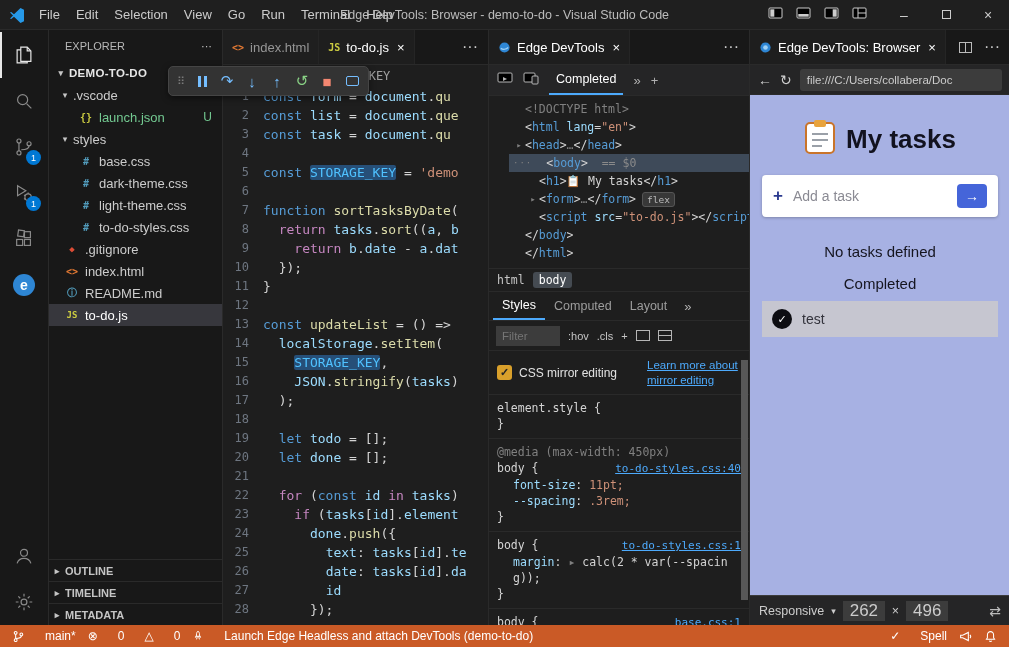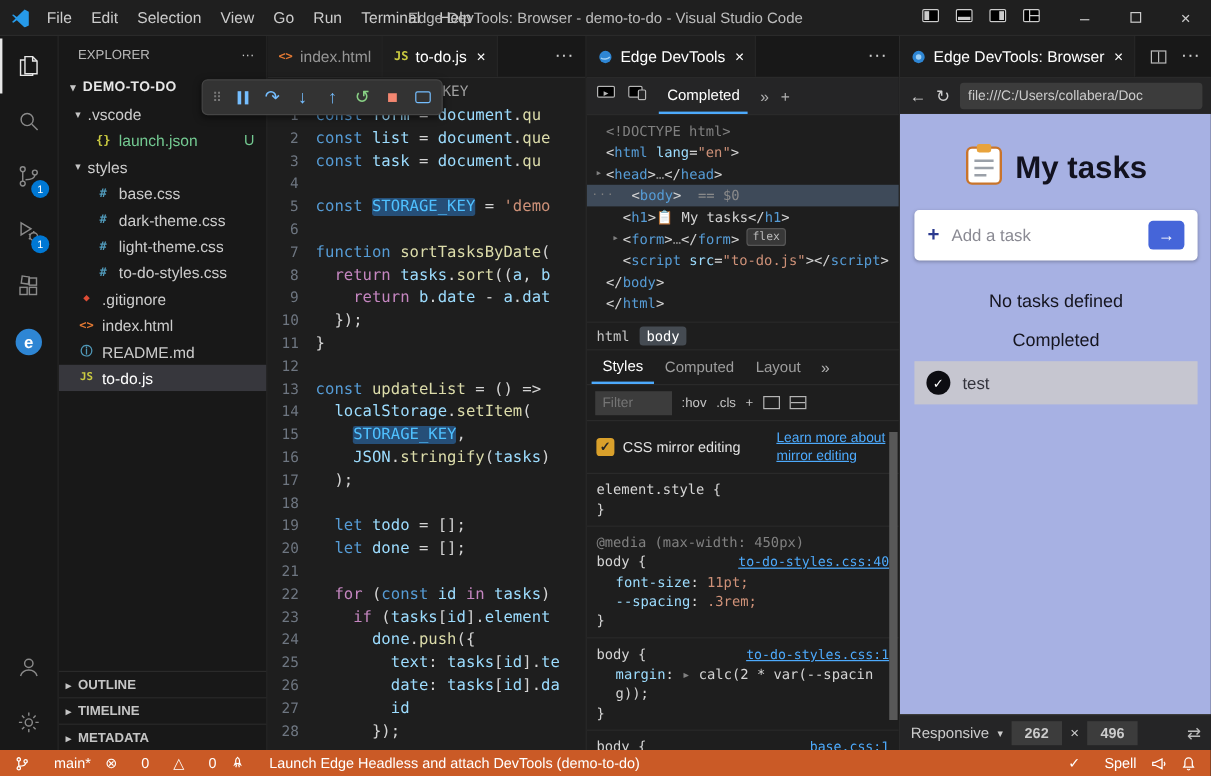--- a/index.html
+++ b/index.html
@@ -84,21 +84,21 @@
   .blue{color:#75beff;}.green{color:#89d185;}.red{color:#f48771;}
   .icon-pause{width:9px;height:11px;border-left:3px solid #75beff;border-right:3px solid #75beff;}
   .icon-cast{width:13px;height:10px;border:1.5px solid #75beff;border-radius:2px;}
 
   
   .devtools-group{flex:0 0 261px;position:relative;}
   .dt-toolbar{flex:0 0 30px;background:#252526;border-bottom:1px solid #2a2a2a;display:flex;align-items:center;gap:10px;padding:0 8px;}
   .dt-tool-tab{height:30px;display:flex;align-items:center;padding:0 7px;color:#fff;font-size:12.5px;border-bottom:2px solid #4daafc;}
   .dt-gray{color:#b0b0b0;font-size:13px;}
   .dom-tree{flex:0 0 172px;overflow:hidden;padding-top:4px;font-family:"DejaVu Sans Mono","Liberation Mono",monospace;font-size:11.5px;line-height:18px;}
-  .dom-row{display:flex;align-items:flex-start;white-space:pre;overflow:hidden;}
+  .dom-row{display:flex;align-items:center;white-space:pre;overflow:hidden;margin-left:20px;}
   .dom-row.selected{background:#3e4a59;}
   .dom-arrow{flex:0 0 12px;text-align:center;font-size:9px;}
   .dom-prefix{font-size:9px;letter-spacing:1px;margin-right:2px;}
   .dom-badge{margin-left:6px;background:#383838;border:1px solid #555;border-radius:3px;padding:0 4px;font-size:9.5px;color:#bbb;line-height:13px;}
   .dt-breadcrumb{flex:0 0 24px;display:flex;align-items:center;gap:8px;padding:0 8px;border-top:1px solid #2a2a2a;border-bottom:1px solid #2a2a2a;
     font-family:"DejaVu Sans Mono",monospace;font-size:11.5px;}
   .crumb{color:#c5c5c5;}
   .crumb.active{background:#454b52;color:#fff;padding:1px 6px;border-radius:3px;}
   .style-tabs{flex:0 0 28px;display:flex;align-items:center;padding:0 4px;border-bottom:1px solid #2a2a2a;font-size:12.5px;color:#9d9d9d;gap:2px;}
   .style-tab{padding:0 9px;height:28px;display:flex;align-items:center;}
@@ -137,21 +137,21 @@
   .add-plus{color:#2b3a8f;font-size:17px;font-weight:bold;}
   .add-label{flex:1;color:#8a8a93;font-size:14px;}
   .add-btn{width:30px;height:24px;background:#4565d9;border-radius:4px;color:#fff;display:flex;align-items:center;justify-content:center;font-size:14px;}
   .app-empty,.app-completed{text-align:center;color:#15151f;font-size:15px;}
   .app-empty{margin-top:26px;}
   .app-completed{margin-top:15px;}
   .done-row{margin:9px 12px 0;background:#c6c6d0;height:36px;display:flex;align-items:center;gap:10px;padding:0 10px;}
   .done-check{width:20px;height:20px;border-radius:50%;background:#0d0d12;color:#fff;display:flex;align-items:center;justify-content:center;font-size:11px;}
   .done-text{color:#33333c;font-size:14px;}
   .device-bar{flex:0 0 30px;background:#252526;border-top:1px solid #3c3c3c;display:flex;align-items:center;gap:7px;padding:0 9px;font-size:12.5px;color:#ccc;}
-  .dim-input{width:42px;height:20px;background:#3c3c3c;border:none;color:#ccc;text-align:center;font-size:12px;outline:none;font-weight:bold;}
+  .dim-input{width:42px;height:20px;background:#3c3c3c;border:none;color:#ccc;text-align:center;font-size:17px;outline:none;}
   .rotate{margin-left:auto;font-size:14px;color:#bbb;}
 
   
   .statusbar{flex:0 0 22px;background:#ca5a26;color:#fff;display:flex;align-items:center;font-size:12px;padding:0 6px;}
   .sb-item{display:flex;align-items:center;gap:20px;padding:0 6px;height:22px;white-space:nowrap;}
   .sb-right{margin-left:auto;display:flex;align-items:center;}
   .sb-ico{font-size:12px;}
   svg.line-ic{stroke:currentColor;fill:none;stroke-width:1.3;}
 </style>
 </head>

